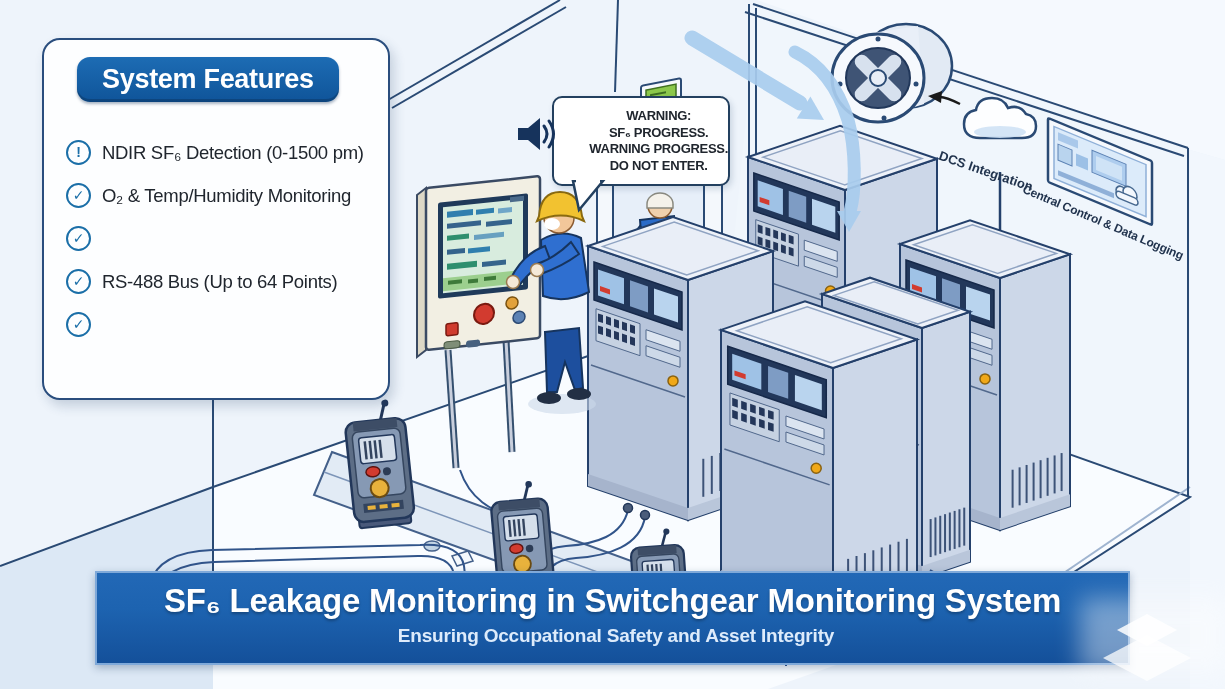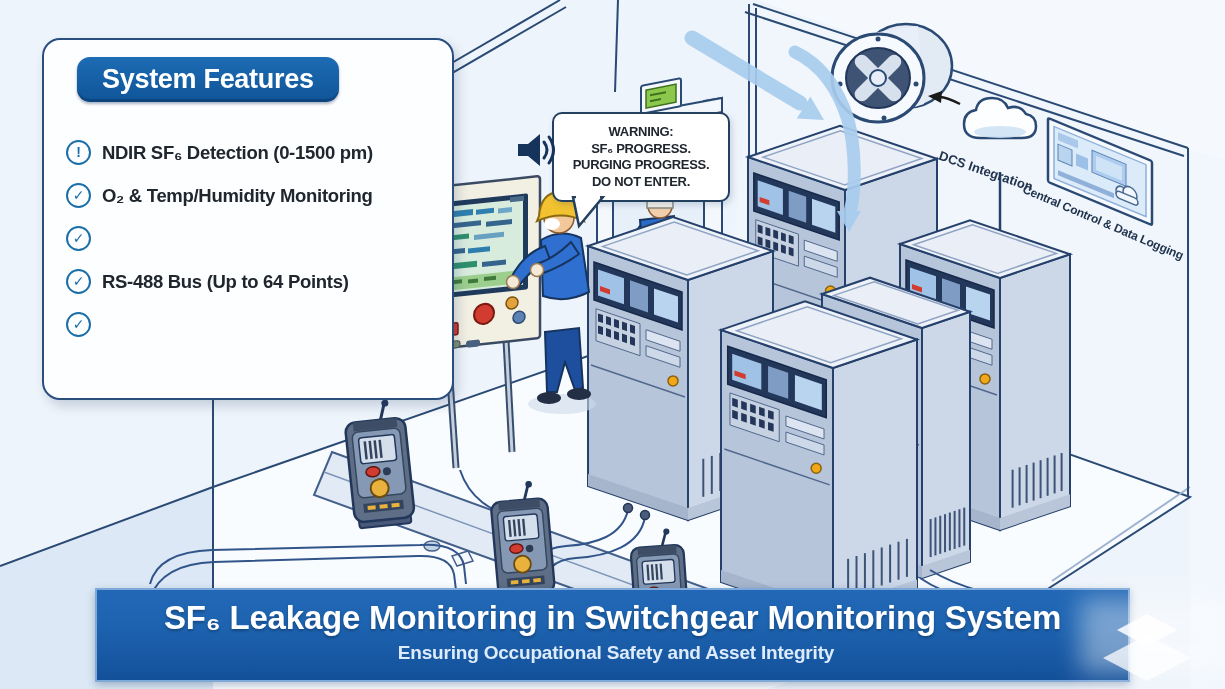--- a/index.html
+++ b/index.html
@@ -11,52 +11,52 @@
     --led-yellow:#f0a818; --arrow-blue:#a9cdee; --alarm-red:#d23b2f;
     --sign-green:#8cc84b; --panel-cream:#f2efe3; --detector-body:#5d6e86;
   }
   html,body{margin:0;padding:0;}
   body{width:1225px;height:689px;font-family:"Liberation Sans","DejaVu Sans",sans-serif;}
   .scene{position:relative;width:1225px;height:689px;overflow:hidden;
          background:linear-gradient(135deg,#f2f7fd 0%,#e9f1fa 55%,#dfeaf6 100%);}
   .scene svg.room{position:absolute;left:0;top:0;z-index:1;}
 
   
-  .features{position:absolute;left:42px;top:38px;width:412px;height:362px;z-index:6;
+  .features{position:absolute;left:42px;top:38px;width:348px;height:362px;z-index:6;
     background:#fdfeff;border:2.5px solid #2a4e7e;border-radius:18px;box-sizing:border-box;
     box-shadow:4px 6px 12px rgba(30,60,100,.20);}
   .features .pill{display:inline-block;margin:17px 0 0 33px;padding:7px 25px;
     background:linear-gradient(180deg,#1d6cb4,#0f5499);color:#fff;
     font-size:27px;font-weight:700;letter-spacing:-.3px;border-radius:13px;
     box-shadow:0 2px 3px rgba(10,40,80,.35), inset 0 -3px 0 rgba(0,0,0,.18);}
   .f-list{margin-top:40px;display:flex;flex-direction:column;gap:22px;padding:0 14px 0 22px;}
   .f-row{display:flex;align-items:center;gap:11px;height:21px;}
   .f-icon{flex:0 0 auto;width:21px;height:21px;border:2.5px solid var(--check-blue);
     border-radius:50%;font:700 14px/21px "Liberation Sans","DejaVu Sans",sans-serif;
     color:var(--check-blue);text-align:center;box-sizing:content-box;}
-  .f-label{font-size:18.5px;font-weight:700;letter-spacing:-.3px;color:var(--text-dark);white-space:nowrap;}
+  .f-label{font-size:18.5px;font-weight:400;letter-spacing:-.3px;color:var(--text-dark);white-space:nowrap;}
 
   
-  .bubble{position:absolute;left:552px;top:112px;width:178px;height:90px;z-index:5;
+  .bubble{position:absolute;left:552px;top:96px;width:178px;height:90px;z-index:5;
     background:#fff;border:2.5px solid #23405f;border-radius:10px;box-sizing:border-box;
-    display:flex;flex-direction:column;justify-content:center;align-items:center;
+    display:flex;flex-direction:column;justify-content:center;align-items:flex-end;
     box-shadow:2px 3px 6px rgba(30,60,100,.18);}
   .bubble .w-line{font-size:13px;line-height:16.5px;font-weight:700;letter-spacing:-.3px;
     color:var(--text-dark);text-align:center;white-space:nowrap;}
   .bubble .tail{position:absolute;left:16px;top:82px;}
   .bubble .speaker{position:absolute;left:-38px;top:14px;}
 
   
   .wall-label{position:absolute;z-index:3;font-weight:700;color:#22344e;white-space:nowrap;
     transform-origin:left top;}
   .wall-label.dcs{left:942px;top:148px;font-size:13px;transform:rotate(19deg);}
   .wall-label.central{left:1026px;top:182px;font-size:12px;transform:rotate(23deg);letter-spacing:-.2px;}
 
   
-  .banner{position:absolute;left:95px;top:588px;width:1035px;height:94px;z-index:8;
+  .banner{position:absolute;left:95px;top:571px;width:1035px;height:94px;z-index:8;
     background:linear-gradient(180deg,#2268b6 0%,var(--banner-blue) 40%,var(--banner-blue-deep) 100%);
     border:2.5px solid var(--banner-border);box-sizing:border-box;text-align:center;
     box-shadow:0 3px 8px rgba(20,50,90,.3);}
   .banner .title{margin-top:9px;font-size:33px;font-weight:700;color:#ffffff;
     letter-spacing:-.2px;text-shadow:0 2px 3px rgba(0,0,0,.28);}
   .banner .subtitle{margin-top:5px;font-size:19px;font-weight:700;color:#ddebfb;
     letter-spacing:-.2px;padding-left:7px;}
 
   .wm-fade{position:absolute;left:1080px;top:598px;width:150px;height:75px;z-index:9;
     background:#fff;opacity:.4;filter:blur(12px);pointer-events:none;}
@@ -513,21 +513,21 @@
         <div class="f-row">
           <span class="f-icon">✓</span>
         </div>
       </div>
   </div>
 
   <div class="bubble">
     <div style="display:flex;flex-direction:column;align-items:center;">
         <div class="w-line">WARNING:</div>
         <div class="w-line">SF₆ PROGRESS.</div>
-        <div class="w-line">PURGING PROGRESS.</div>
+        <div class="w-line">WARNING PROGRESS.</div>
         <div class="w-line">DO NOT ENTER.</div>
       </div>
     <svg class="tail" width="40" height="34">
       <polygon points="3,1 33,1 9,30" fill="#ffffff" stroke="#23405f" stroke-width="2.5"></polygon>
       <rect x="6" y="0" width="24" height="3" fill="#ffffff"></rect>
     </svg>
     <svg class="speaker" width="44" height="44" viewBox="0 0 44 44">
       <polygon points="2,16 12,16 24,6 24,38 12,28 2,28" fill="#16335c"></polygon>
       <path d="M28,14 Q34,22 28,30" fill="none" stroke="#16335c" stroke-width="3" stroke-linecap="round"></path>
       <path d="M33,9 Q42,22 33,35" fill="none" stroke="#16335c" stroke-width="3" stroke-linecap="round"></path>

